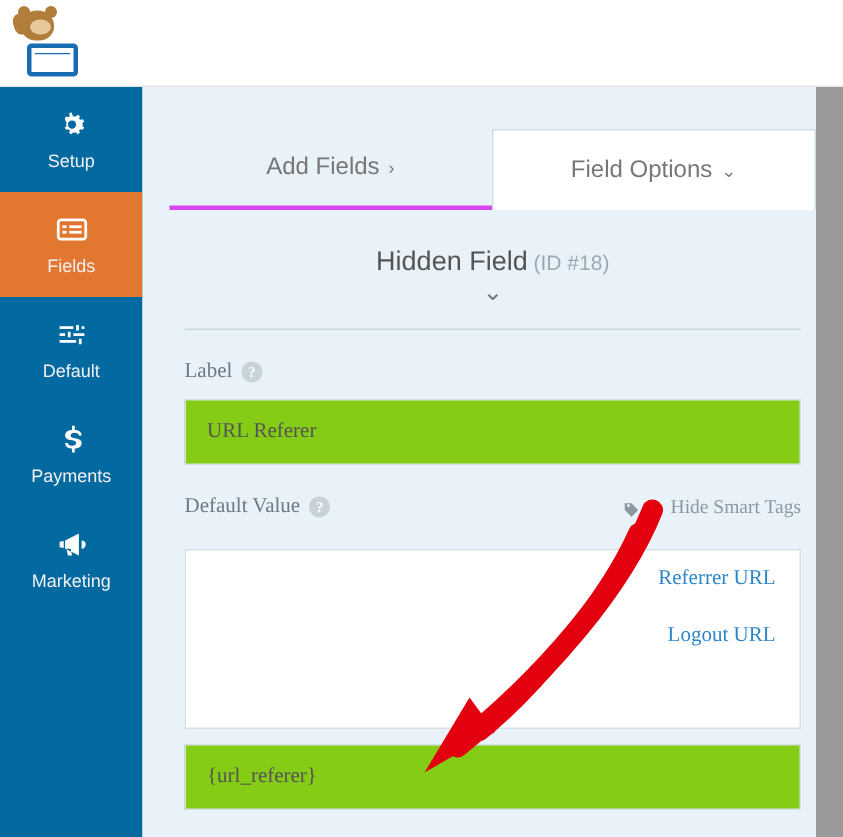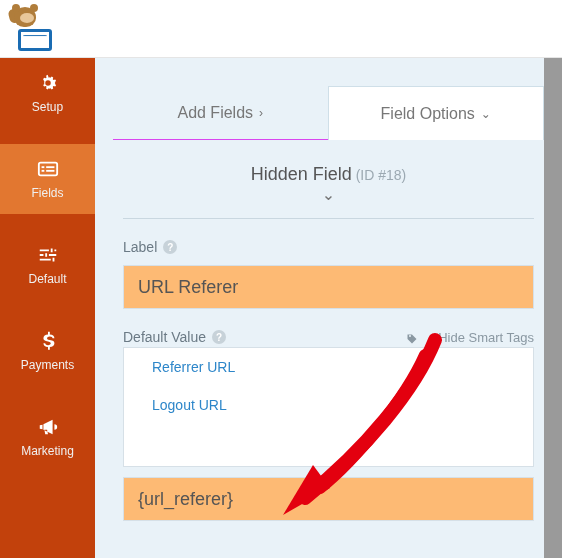--- a/index.html
+++ b/index.html
@@ -11,48 +11,48 @@
   .bear-head::before, .bear-head::after { content: ""; position: absolute; width: 8px; height: 8px; background: #b07d3b; border-radius: 50%; top: -3px; }
   .bear-head::before { left: -2px; }
   .bear-head::after { right: -2px; }
   .bear-face { position: absolute; top: 6px; left: 6px; width: 14px; height: 10px; background: #e8c79a; border-radius: 50%; }
   .envelope { width: 34px; height: 22px; background: #fff; border: 3px solid #1a6cb3; border-radius: 3px; position: absolute; bottom: 0; left: 6px; }
   .envelope::after { content: ""; position: absolute; top: -2px; left: 2px; width: 24px; height: 14px; border-top: 3px solid #1a6cb3; border-radius: 2px; transform: scaleY(.4); }
   .hand { position: absolute; width: 10px; height: 14px; background: #b07d3b; border-radius: 5px; top: 2px; left: -3px; transform: rotate(-15deg); }
 
   .main { display: flex; height: calc(558px - 58px); }
 
-  .sidebar { width: 95px; background: #c2410c; display: flex; flex-direction: column; gap: 16px; }
+  .sidebar { width: 95px; background: #0369a1; display: flex; flex-direction: column; }
   .sb-item { height: 70px; display: flex; flex-direction: column; align-items: center; justify-content: center; gap: 6px; color: #f0f0f0; font-size: 12px; cursor: pointer; }
   .sb-item.active { background: #e27730; }
   .sb-icon { width: 22px; height: 22px; fill: #fff; }
 
   .panel { flex: 1; background: #e9f2f8; position: relative; padding: 18px 0 0 0; }
   .tabs { display: flex; margin: 10px 18px 0 18px; }
-  .tab { flex: 1; height: 54px; display: flex; align-items: center; justify-content: center; gap: 6px; color: #777; font-size: 16px; cursor: pointer; border-bottom: 1px solid #d946ef; }
+  .tab { flex: 1; height: 54px; display: flex; align-items: center; justify-content: center; gap: 6px; color: #777; font-size: 16px; cursor: pointer; border-bottom: 3px solid #d946ef; }
   .tab.active { background: #fff; border: 1px solid #cfdfe8; border-bottom: none; }
   .chev { font-size: 12px; }
 
   .content { padding: 24px 28px 0 28px; }
   .section-header { display: flex; align-items: center; justify-content: space-between; padding-bottom: 14px; border-bottom: 1px solid #c9d7e0; flex-direction: column; }
   .section-title { font-size: 18px; color: #555; font-weight: 400; }
   .section-id { color: #9ca9b2; font-size: 14px; }
   .collapse-chev { color: #777; font-size: 16px; }
 
-  .field-group { margin-top: 20px; }
+  .field-group { margin-top: 20px; font-family: Liberation Serif, serif; }
   .field-label { color: #6b7a85; font-size: 14px; display: flex; align-items: center; gap: 6px; margin-bottom: 10px; }
   .help { width: 14px; height: 14px; border-radius: 50%; background: #c7d2d9; color: #fff; display: inline-flex; align-items: center; justify-content: center; font-size: 10px; font-weight: bold; }
-  .input { width: 100%; height: 44px; border: 1px solid #d6e0e7; background: #fdba74; padding: 0 14px; font-size: 18px; color: #555; font-family: inherit; }
-  .label-row { display: flex; justify-content: space-between; align-items: center; margin-bottom: 2px; }
+  .input { width: 100%; height: 44px; border: 1px solid #d6e0e7; background: #84cc16; padding: 0 14px; font-size: 14px; color: #555; font-family: inherit; }
+  .label-row { display: flex; justify-content: space-between; align-items: center; margin-bottom: 20px; }
   .hide-tags { color: #8a98a2; font-size: 13px; display: flex; align-items: flex-end; gap: 20px; cursor: pointer; }
   .tag-icon { width: 12px; height: 12px; fill: #8a98a2; }
 
   .suggest-wrap { position: relative; }
   .suggest { border: 1px solid #d6e0e7; background: #fff; height: 120px; overflow-y: scroll; }
-  .suggest-item { padding: 11px 28px; color: #2d86c9; font-size: 14px; cursor: pointer; }
+  .suggest-item { padding: 11px 16px; color: #2d86c9; font-size: 14px; cursor: pointer; text-align: right; }
 
   .arrow-svg { position: absolute; pointer-events: none; z-index: 10; }
   .right-edge { position: absolute; top: 0; right: 0; width: 18px; height: 100%; background: #9a9a9a; }
 </style>
 </head>
 <body>
 
 <div class="topbar">
   <div class="logo-wrap">
     <div class="hand"></div>

